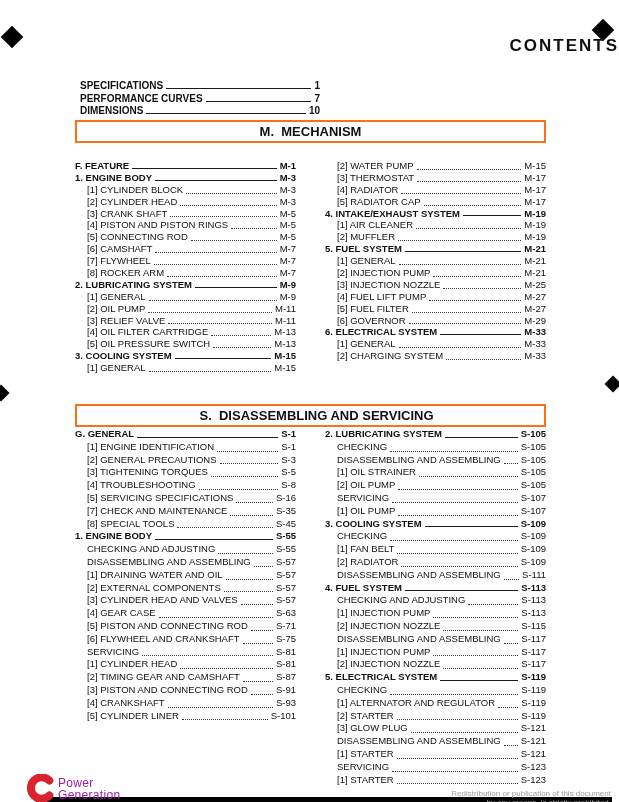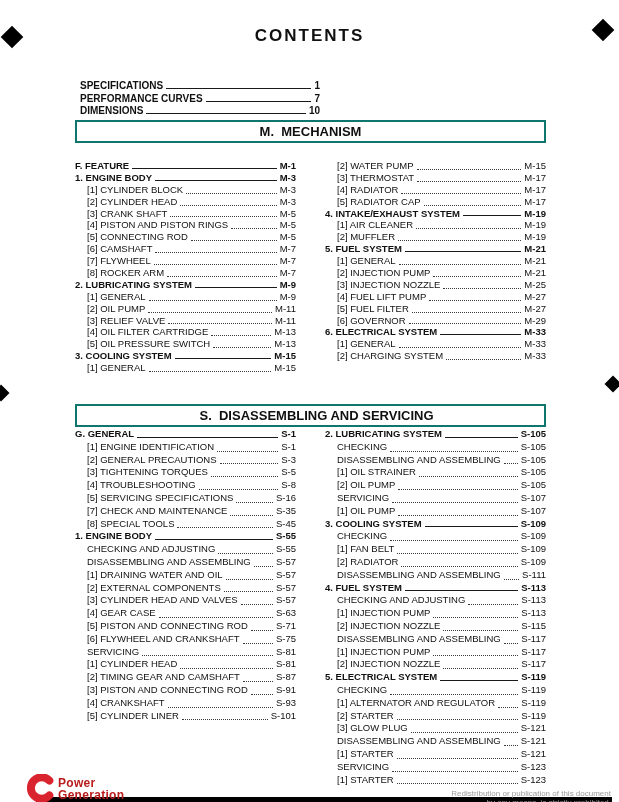--- a/index.html
+++ b/index.html
@@ -3,29 +3,29 @@
 <meta charset="utf-8">
 <style>
   * { margin:0; padding:0; box-sizing:border-box; }
   html,body { background:#e8e8e8; }
   .page {
     position:relative; width:619px; height:802px; margin:0 auto;
     background:#ffffff; overflow:hidden;
     font-family:"Liberation Sans", sans-serif; color:#101010;
   }
   .doc-title {
-    position:absolute; top:26px; left:0; width:100%;
-    text-align:center; font-size:17px; font-weight:bold; letter-spacing:2px;
+    position:absolute; top:36px; left:0; width:100%;
+    text-align:right; font-size:17px; font-weight:bold; letter-spacing:2px;
   }
   .top-entries { position:absolute; left:80px; top:79px; width:240px; }
   .top-entries .toc-row { height:12.8px; font-size:10px; }
 
   .section-box {
     position:absolute; left:75px; width:471px; height:23px;
-    border:2px solid #0f766e; text-align:center; font-weight:bold;
+    border:2px solid #f97316; text-align:center; font-weight:bold;
     font-size:13px; line-height:19px; white-space:pre;
   }
   #mech-box { top:120px; }
   #serv-box { top:404px;padding-left:12px; }
 
   .cols { position:absolute; left:75px; width:471px; display:flex; gap:29px; }
   #mech-cols { top:160px; }
   #serv-cols { top:428px; }
   .col { width:221px;text-align:right; }
 
@@ -48,21 +48,21 @@
   #mark-tl { left:4px;  top:29px;  width:16px; height:16px; transform:rotate(45deg); }
   #mark-tr { left:595px; top:22px; width:16px; height:16px; transform:rotate(45deg); }
   #mark-ml { left:-5px; top:387px; width:12px; height:12px; transform:rotate(45deg); }
   #mark-mr { left:607px; top:378px; width:12px; height:12px; transform:rotate(45deg); }
   .bottom-bar { position:absolute; left:36px; top:797px; width:576px; height:5px; background:#000; }
 
   
   .footer-logo { position:absolute; left:24px; top:774px; width:32px; height:28px; }
   .brand-text {
     position:absolute; left:58px; top:777px;
-    color:#b91c1c; font-weight:bold; font-size:12px; line-height:12px; letter-spacing:0.3px;
+    color:#a21caf; font-weight:normal; font-size:12px; line-height:12px; letter-spacing:0.3px;
   }
   .disclaimer {
     position:absolute; right:8px; top:789px; width:220px;
     text-align:right; font-size:8px; line-height:9px; color:#9b9b9b;
   }
 </style>
 </head>
 <body>
 
 <div class="page">

